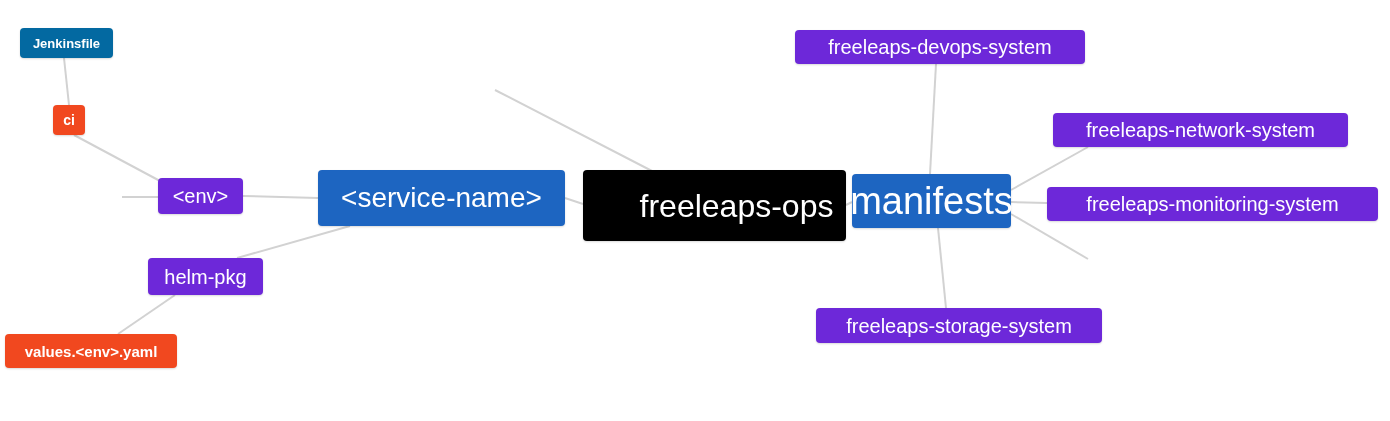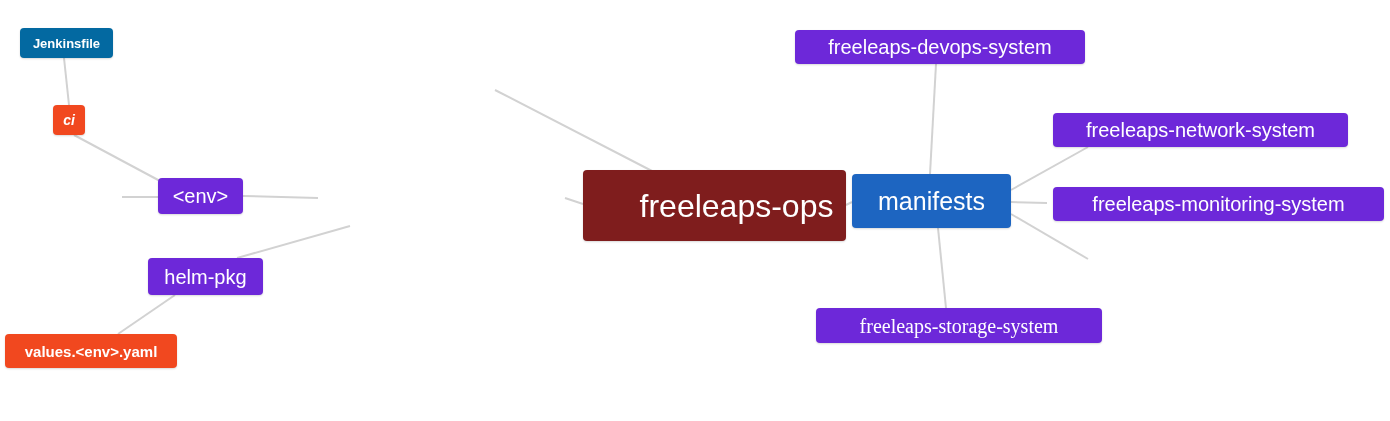--- a/index.html
+++ b/index.html
@@ -31,21 +31,21 @@
     align-items: center;
     justify-content: center;
     color: #ffffff;
     border-radius: 4px;
     box-sizing: border-box;
     white-space: nowrap;
     box-shadow: 0 1px 2px rgba(0,0,0,0.15);
     cursor: pointer;
     line-height: 1;
   }
-  .dark  { background: #7f1d1d; padding-left: 44px; }
+  .dark  { background: #000000; padding-left: 44px; }
   .blue  { background: #1d65c1; }
   .green { background: #6d28d9; }
   .red   { background: #f1481f; font-weight: 700; }
   .amber { background: #0369a1; font-weight: 700; }
 </style>
 </head>
 <body>
 
 <div class="canvas">
 
@@ -62,36 +62,37 @@
     <line x1="930" y1="174" x2="936" y2="64"></line>
     <line x1="1011" y1="190" x2="1088" y2="147"></line>
     <line x1="1011" y1="202" x2="1047" y2="203"></line>
     <line x1="1011" y1="214" x2="1088" y2="259"></line>
     <line x1="938" y1="228" x2="946" y2="308"></line>
   </svg>
 
   <div class="node dark" style="left:583px; top:170px; width:263px; height:71px; font-size:32px;">freeleaps-ops</div>
 
 
+  <div class="node blue" style="left:318px; top:170px; width:247px; height:56px; font-size:28px;">&lt;service-name&gt;</div>
 
-  <div class="node blue" style="left:852px; top:174px; width:159px; height:54px; font-size:25px;">manifests</div>
+  <div class="node blue" style="left:852px; top:174px; width:159px; height:54px; font-size:38px;">manifests</div>
 
   <div class="node green" style="left:158px; top:178px; width:85px; height:36px; font-size:20px;">&lt;env&gt;</div>
 
   <div class="node green" style="left:148px; top:258px; width:115px; height:37px; font-size:20px;">helm-pkg</div>
 
   <div class="node amber" style="left:20px; top:28px; width:93px; height:30px; font-size:13px;">Jenkinsfile</div>
 
-  <div class="node red" style="left:53px; top:105px; width:32px; height:30px; font-size:14px;font-style:italic;">ci</div>
+  <div class="node red" style="left:53px; top:105px; width:32px; height:30px; font-size:14px;">ci</div>
 
 
   <div class="node red" style="left:5px; top:334px; width:172px; height:34px; font-size:15px;">values.&lt;env&gt;.yaml</div>
 
   <div class="node green" style="left:795px; top:30px; width:290px; height:34px; font-size:20px;">freeleaps-devops-system</div>
 
   <div class="node green" style="left:1053px; top:113px; width:295px; height:34px; font-size:20px;">freeleaps-network-system</div>
 
-  <div class="node green" style="left:1047px; top:187px; width:331px; height:34px; font-size:20px;margin-left:6px;">freeleaps-monitoring-system</div>
+  <div class="node green" style="left:1047px; top:187px; width:331px; height:34px; font-size:20px;">freeleaps-monitoring-system</div>
 
 
-  <div class="node green" style="left:816px; top:308px; width:286px; height:35px; font-size:20px;font-family:Liberation Serif, serif;">freeleaps-storage-system</div>
+  <div class="node green" style="left:816px; top:308px; width:286px; height:35px; font-size:20px;">freeleaps-storage-system</div>
 
 </div>
 
 </body></html>

